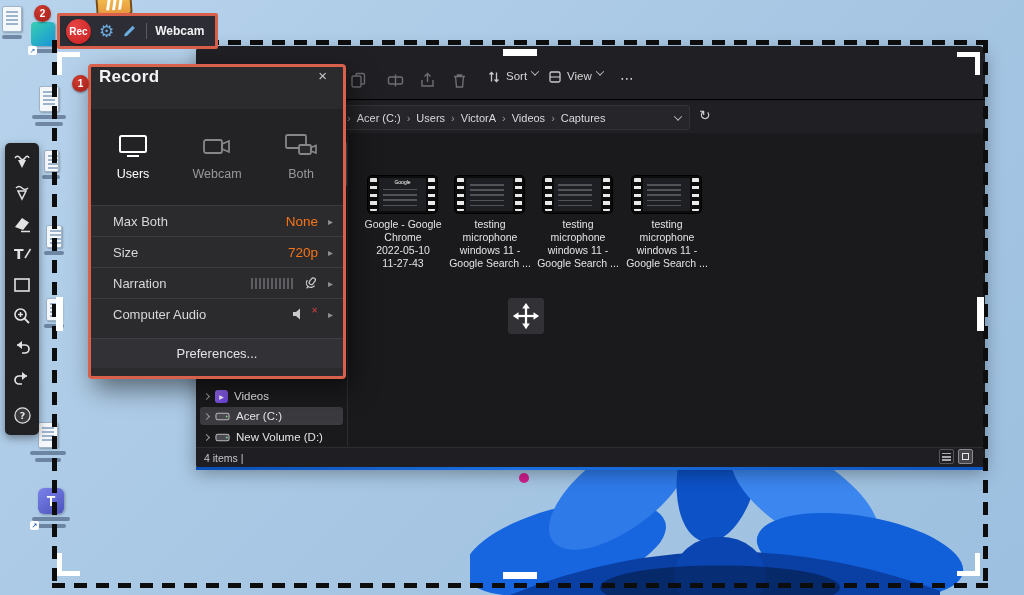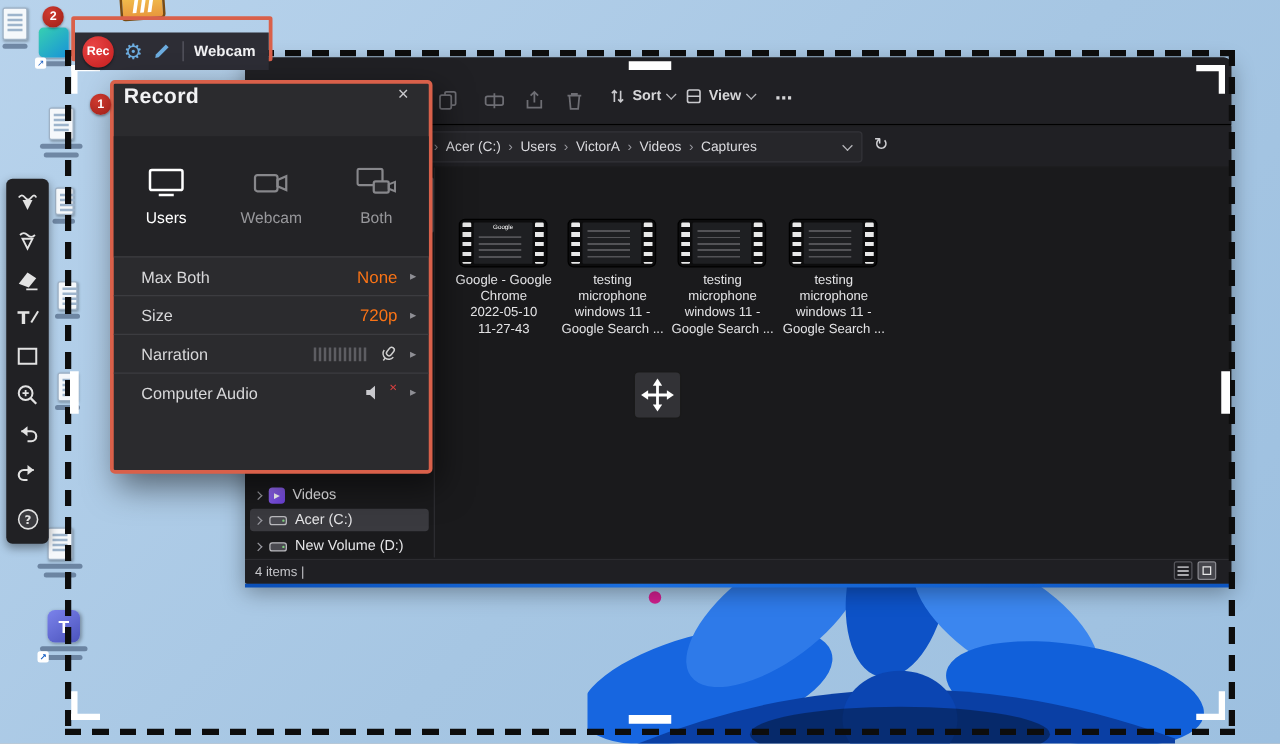--- a/index.html
+++ b/index.html
@@ -43,22 +43,22 @@
   .handleM { position:absolute; background:#fff; z-index:41; }
 
   
   #explorer { position:absolute; left:196px; top:46px; width:789px; height:421px; z-index:10;
               background:#1c1c1e; border-radius:6px 6px 2px 2px; box-shadow:0 6px 18px rgba(0,0,0,.35); }
   #explorer::after { content:""; position:absolute; left:0; right:0; bottom:-3px; height:3px;
                      background:linear-gradient(90deg,#0a4fb8,#1b6fe0 40%,#0d55c0); }
   .cmdbar { position:absolute; left:0; top:0; width:100%; height:54px; background:#202024;
             border-bottom:1px solid #000; border-radius:6px 6px 0 0; }
   .cmd-ico { position:absolute; top:26px; width:17px; height:17px; }
-  .cmd-group { position:absolute; top:24px; display:flex; align-items:center; gap:5px;
-               color:#d5d5d7; font-size:11.5px;font-weight:bold; }
+  .cmd-group { position:absolute; top:24px; display:flex; align-items:flex-start; gap:5px;
+               color:#d5d5d7; font-size:11.5px; }
   .chev { width:6px; height:6px; border-right:1.4px solid #b9b9bd; border-bottom:1.4px solid #b9b9bd;
           transform:rotate(45deg) translate(-1px,-1px); display:inline-block; }
   .more { color:#d5d5d7; font-size:14px; letter-spacing:1px; }
 
   .addrbar { position:absolute; left:0; top:55px; width:100%; height:32px; background:#202024; }
   .crumbbox { position:absolute; left:142px; top:4px; width:352px; height:25px; background:#26262a;
               border:1px solid #333338; border-radius:3px; display:flex; align-items:center;
               padding:0 8px; gap:6px; font-size:11px; color:#dadade; white-space:nowrap; overflow:hidden; }
   .crumb-sep { color:#9a9aa0; font-size:11px; }
   .crumb { color:#dadade; }
@@ -113,21 +113,21 @@
   #toolsbar { position:absolute; left:5px; top:143px; width:34px; height:292px; z-index:45;
               background:#212124; border-radius:5px; box-shadow:0 3px 8px rgba(0,0,0,.4);
               display:flex; flex-direction:column; align-items:center; padding-top:8px; gap:8px; }
   .tool { width:24px; height:24px; display:flex; align-items:center; justify-content:center; }
   .tool svg { display:block; }
   #toolsbar .spacer { flex:1; }
 
   
   #rec-annot { position:absolute; left:57px; top:13px; width:161px; height:36px; z-index:70;
                border:3px solid #d9604a; border-radius:2px; }
-  #rectoolbar { position:absolute; left:0px; top:10px; width:155px; height:30px; background:#2d2d35;
+  #rectoolbar { position:absolute; left:0px; top:0px; width:155px; height:30px; background:#2d2d35;
                 display:flex; align-items:center; padding:0 6px; gap:8px; }
   .recbtn { width:25px; height:25px; border-radius:50%; background:radial-gradient(circle at 35% 30%,#e84444,#c61f1f);
             color:#fff; font-size:10px; font-weight:bold; display:flex; align-items:center; justify-content:center;
             box-shadow:0 1px 2px rgba(0,0,0,.5); flex:none; }
   .gear { color:#6cacdf; font-size:17px; line-height:1; }
   .tb-sep { width:1px; height:16px; background:#5a5a64; }
   .cancel { color:#f2f2f4; font-size:12px; font-weight:bold; }
 
   .badge { position:absolute; width:17px; height:17px; border-radius:50%; background:radial-gradient(circle at 35% 30%,#cf3a30,#9e1f17);
            color:#fff; font-size:10px; font-weight:bold; display:flex; align-items:center; justify-content:center;
@@ -525,16 +525,17 @@
     <div class="p-row">
       <span class="rl">Computer Audio</span>
       <div class="p-right">
         <svg width="16" height="14" viewBox="0 0 16 14">
           <polygon points="2,5 5,5 9,1.5 9,12.5 5,9 2,9" fill="#c9c9cd"></polygon>
         </svg>
         <span class="spk-x">✕</span>
         <span class="p-chev">▸</span>
       </div>
     </div>
+    <div class="p-pref">Preferences...</div>
   </div>
   <div class="badge" style="left:72px; top:75px;">1</div>
 
 </div>
 
 </body></html>

